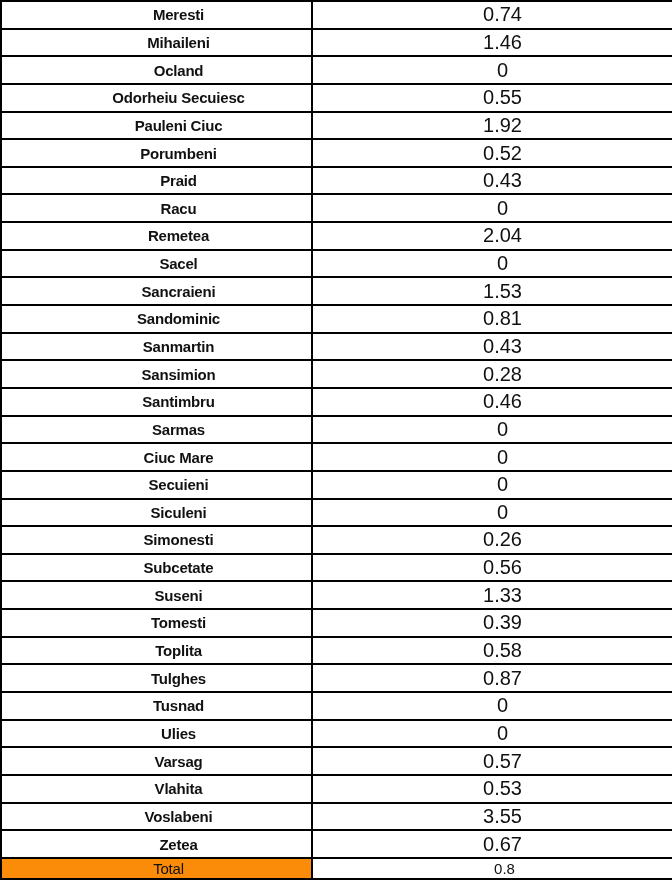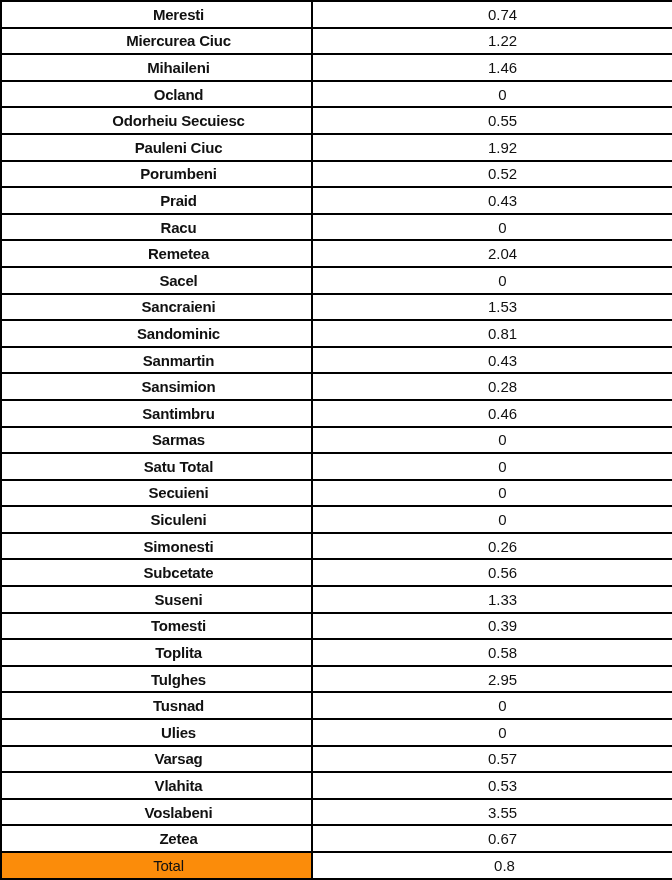--- a/index.html
+++ b/index.html
@@ -30,21 +30,21 @@
     white-space: nowrap;
   }
   .name-cell {
     font-weight: 700;
     font-size: 15px;
     letter-spacing: -0.2px;
     padding-left: 48px;
   }
   .value-cell {
     font-weight: 400;
-    font-size: 15px;
+    font-size: 20px;
     padding-left: 24px;
   }
   tr.total-row td {
     font-weight: 400;
     padding-left: 28px;
   }
   td.total-label-cell {
     background: var(--total-bg, #FB8C0A);
     font-weight: 700;
     font-size: 15px;
@@ -64,24 +64,20 @@
     <col style="width: 311px;">
     <col style="width: 361px;">
   </colgroup>
   <tbody>
 
       <tr>
         <td class="name-cell">Meresti</td>
         <td class="value-cell">0.74</td>
       </tr>
 
-      <tr>
-        <td class="name-cell">Miercurea Ciuc</td>
-        <td class="value-cell">1.22</td>
-      </tr>
 
       <tr>
         <td class="name-cell">Mihaileni</td>
         <td class="value-cell">1.46</td>
       </tr>
 
 
       <tr>
         <td class="name-cell">Ocland</td>
         <td class="value-cell">0</td>
@@ -147,21 +143,21 @@
         <td class="name-cell">Santimbru</td>
         <td class="value-cell">0.46</td>
       </tr>
 
       <tr>
         <td class="name-cell">Sarmas</td>
         <td class="value-cell">0</td>
       </tr>
 
       <tr>
-        <td class="name-cell">Satu Total</td>
+        <td class="name-cell">Ciuc Mare</td>
         <td class="value-cell">0</td>
       </tr>
 
       <tr>
         <td class="name-cell">Secuieni</td>
         <td class="value-cell">0</td>
       </tr>
 
       <tr>
         <td class="name-cell">Siculeni</td>
@@ -188,21 +184,21 @@
         <td class="value-cell">0.39</td>
       </tr>
 
       <tr>
         <td class="name-cell">Toplita</td>
         <td class="value-cell">0.58</td>
       </tr>
 
       <tr>
         <td class="name-cell">Tulghes</td>
-        <td class="value-cell">2.95</td>
+        <td class="value-cell">0.87</td>
       </tr>
 
       <tr>
         <td class="name-cell">Tusnad</td>
         <td class="value-cell">0</td>
       </tr>
 
       <tr>
         <td class="name-cell">Ulies</td>
         <td class="value-cell">0</td>

